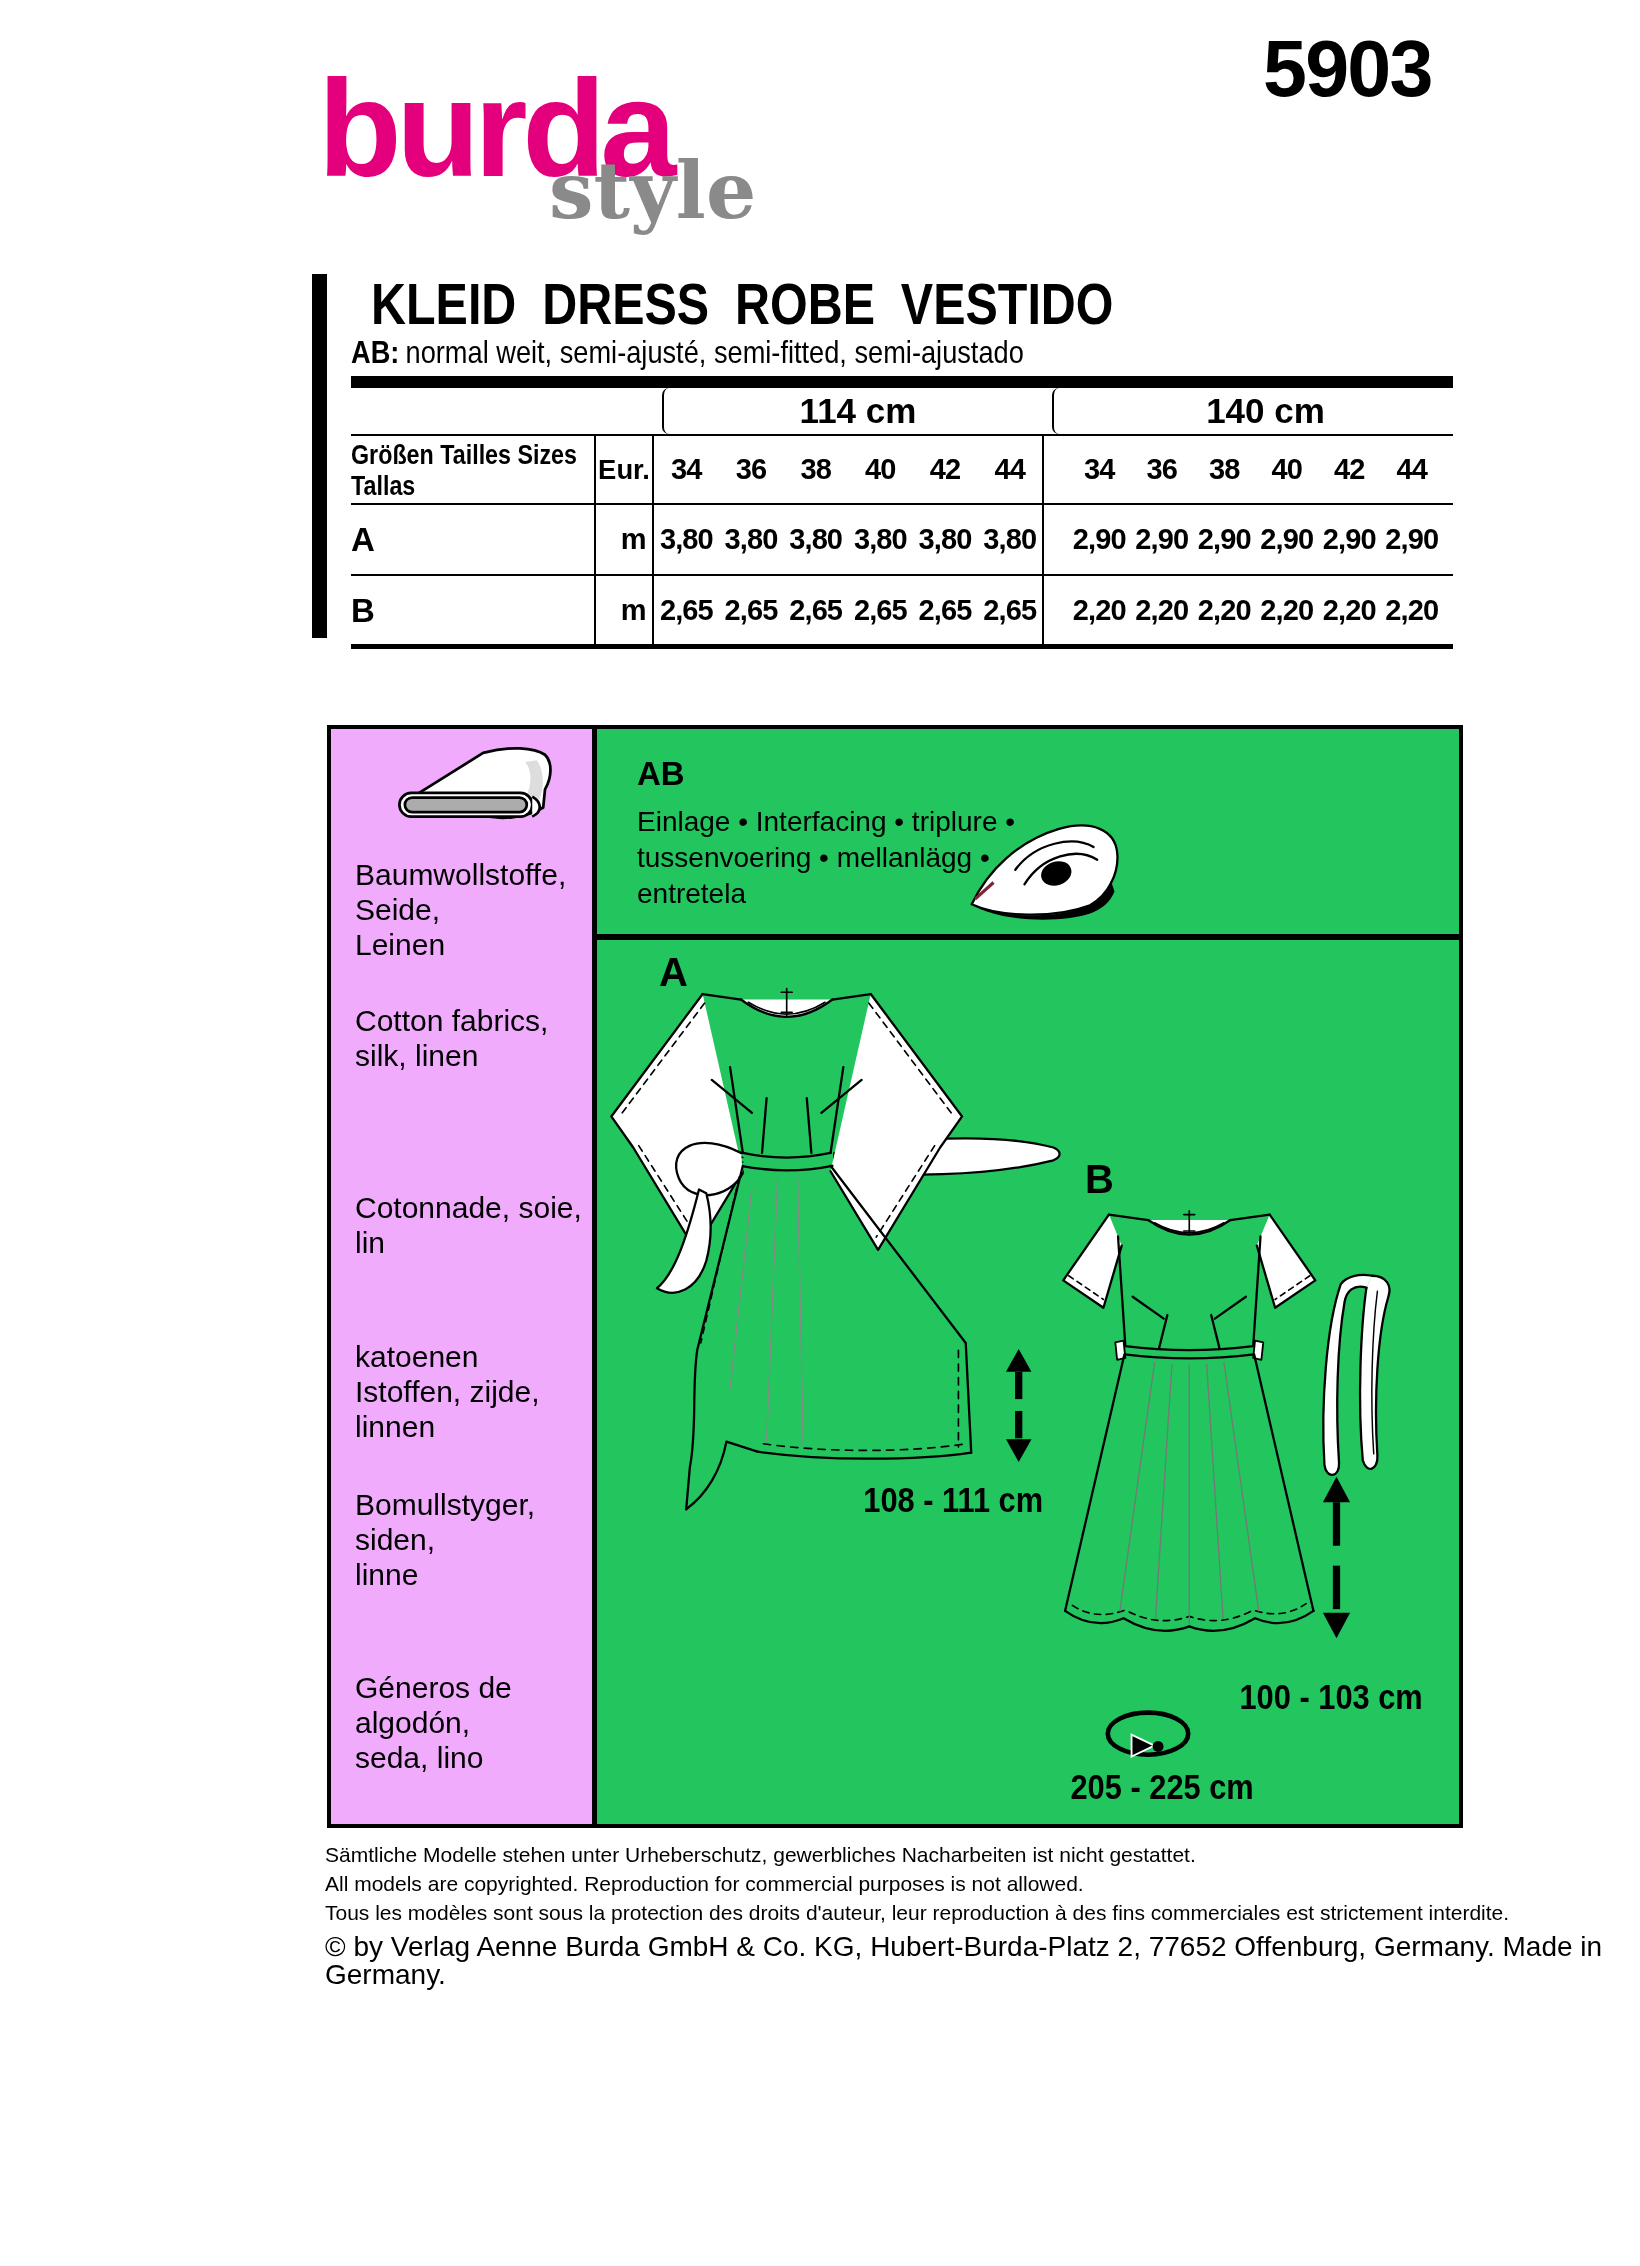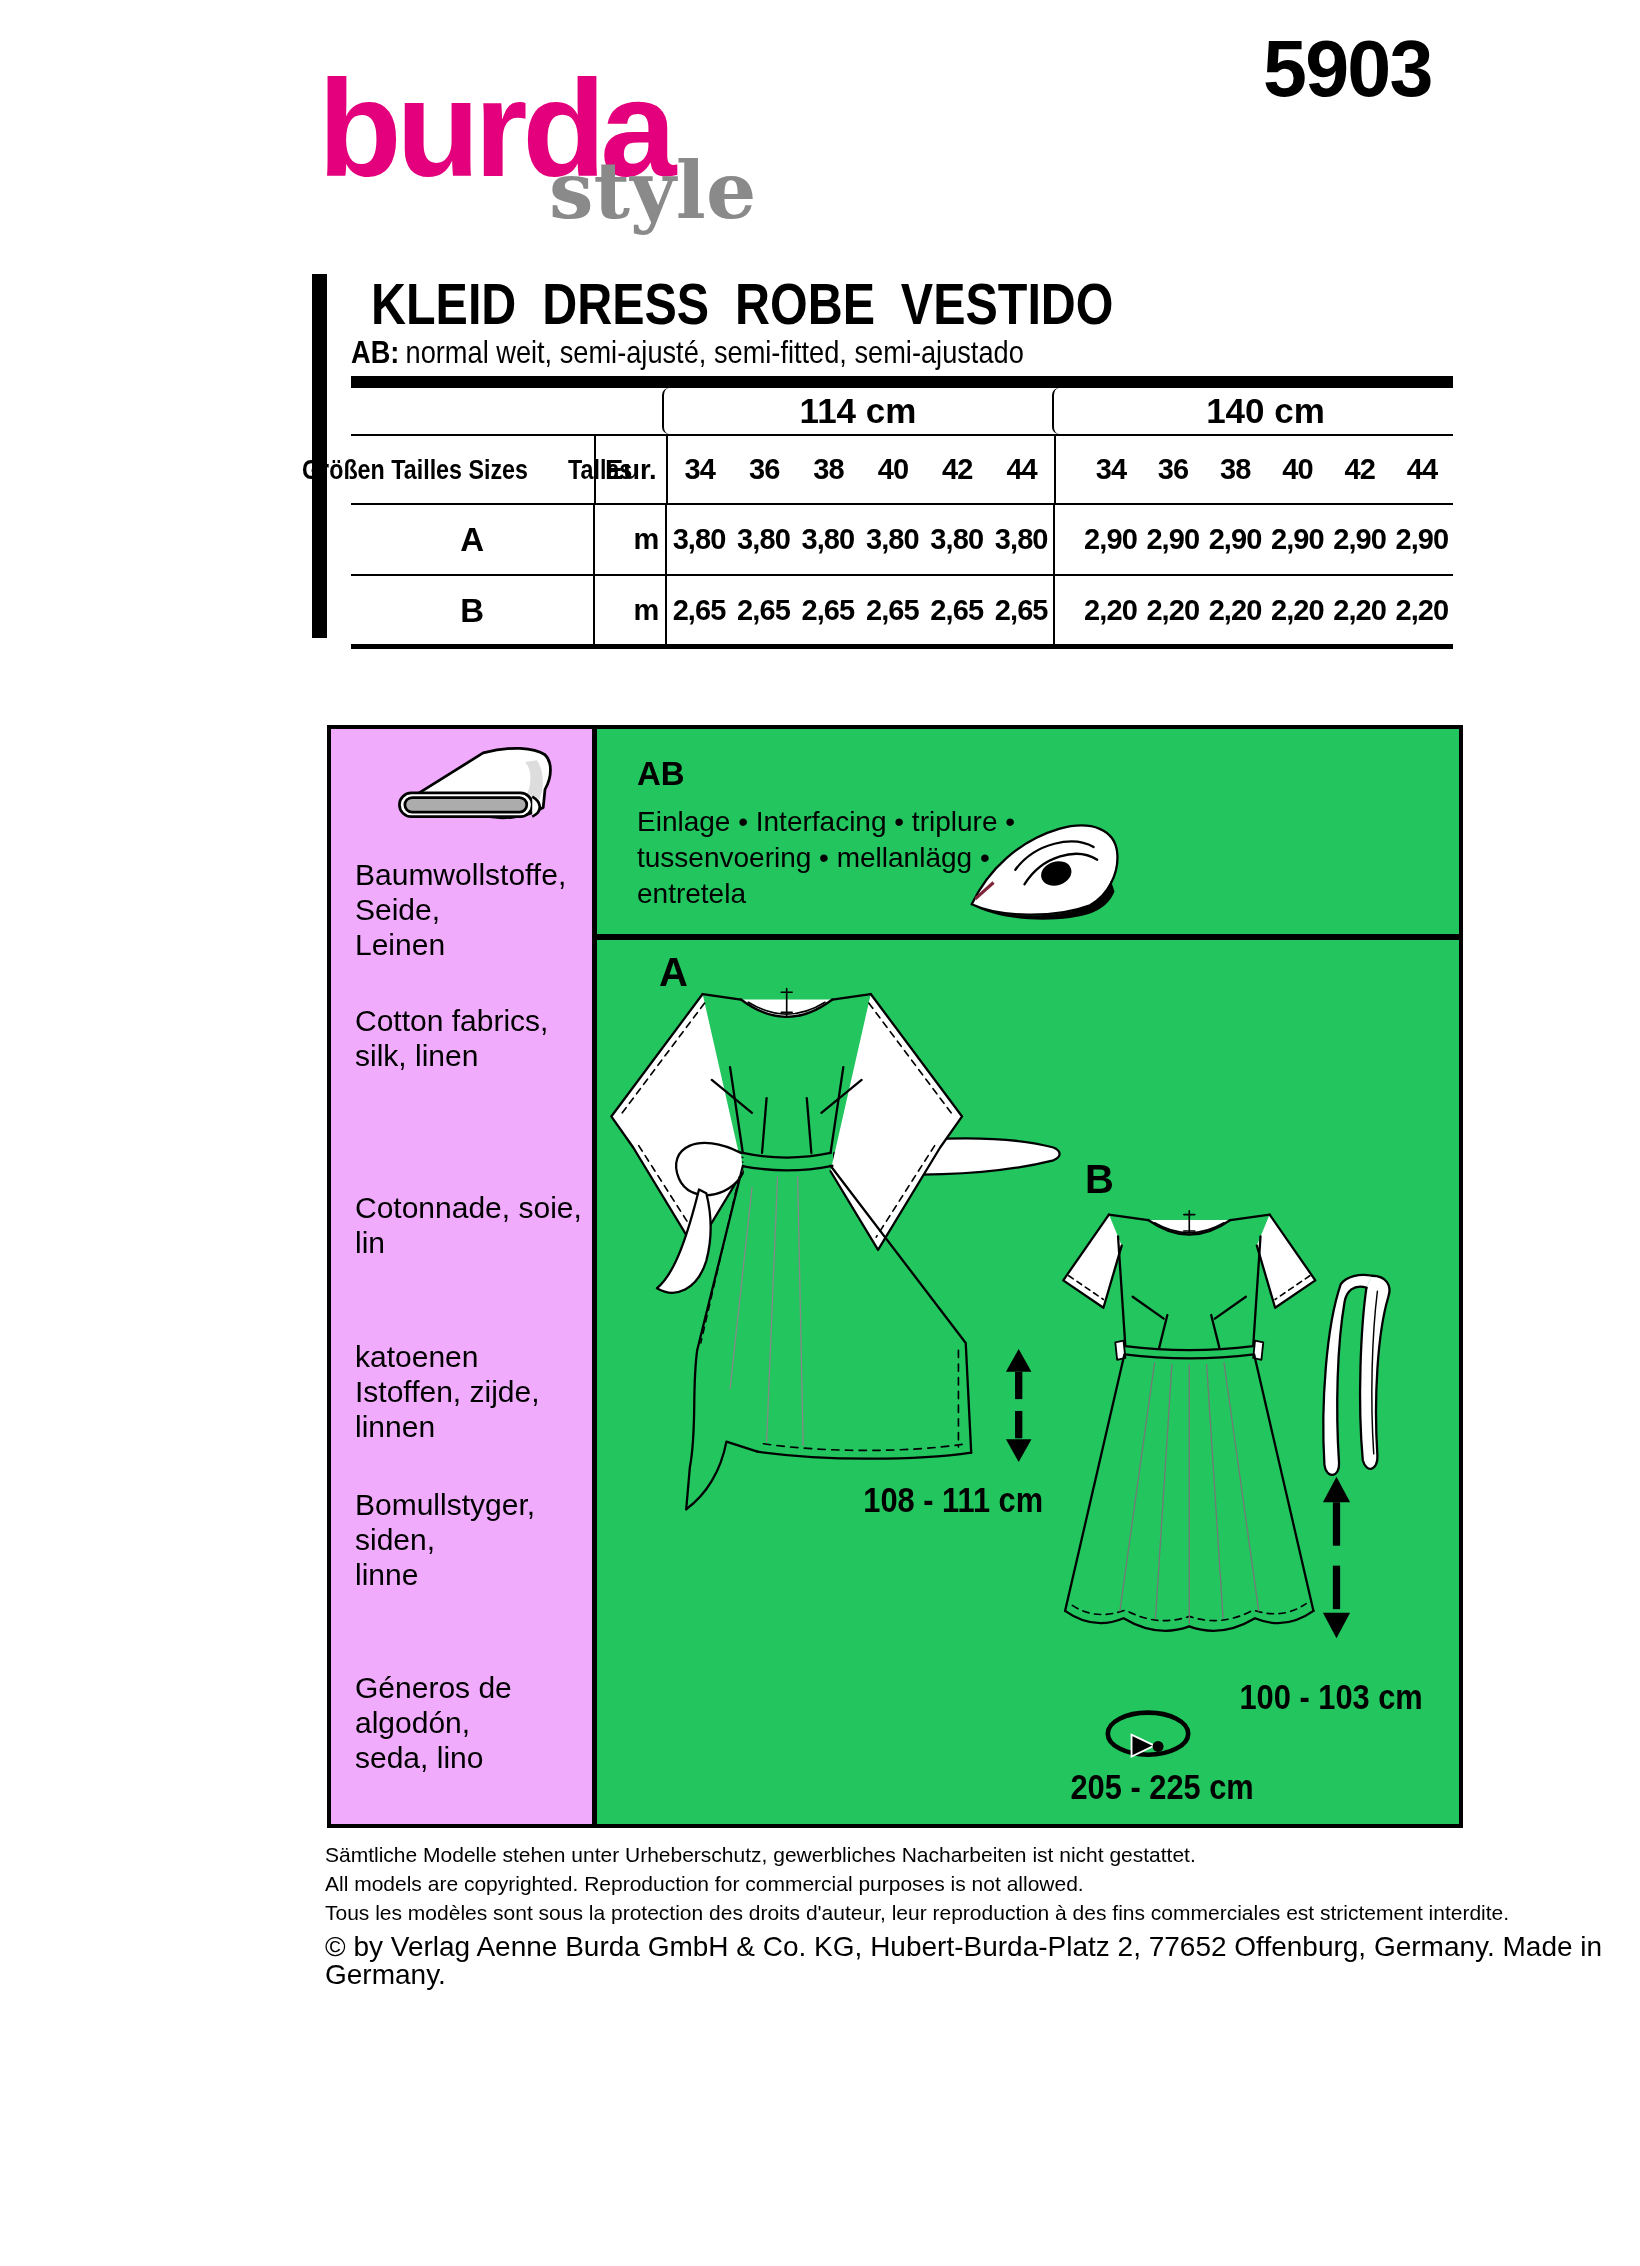--- a/index.html
+++ b/index.html
@@ -22,22 +22,22 @@
   
   .ftable{left:351px;top:376px;width:1102px;}
   .t-topbar{height:12px;background:#000;}
   .trow{display:flex;border-bottom:2.7px solid #000;align-items:center;}
   .tc{box-sizing:border-box;height:100%;display:flex;align-items:center;}
   .thead{height:46px;}
   .tsizes{height:67px;}
   .trowA{height:69px;}
   .trowB{height:68px;border-bottom-width:5.5px;}
   .c-lead{width:311px;}
-  .c-label{width:243px;flex-direction:row;align-items:center;justify-content:center;font-weight:bold;font-size:27.4px;line-height:31px;}
-  .c-eur{width:72px;border-left:2.7px solid #000;font-weight:bold;font-size:27.4px;justify-content:center;}
+  .c-label{width:243px;flex-direction:column;align-items:flex-start;justify-content:center;font-weight:bold;font-size:27.4px;line-height:31px;}
+  .c-eur{width:58px;border-left:2.7px solid #000;font-weight:bold;font-size:27.4px;justify-content:center;}
   .c-eur.unit{justify-content:flex-end;padding-right:5.5px;font-size:29px;}
   .c-g114{width:390px;border-left:2.7px solid #000;}
   .c-g140{width:401px;border-left:2.7px solid #000;padding-left:24px;}
   .ghead{justify-content:center;font-weight:bold;font-size:35px;border-radius:7px;}
   .grp{display:flex;}
   .grp span{flex:1;text-align:center;font-weight:bold;font-size:29px;letter-spacing:-0.9px;}
   .rowlab{font-weight:bold;font-size:33px;}
 
   
   .left-panel{left:327px;top:725px;width:269px;height:1103px;border:4.6px solid #000;box-sizing:border-box;background:#f0abfc;}

